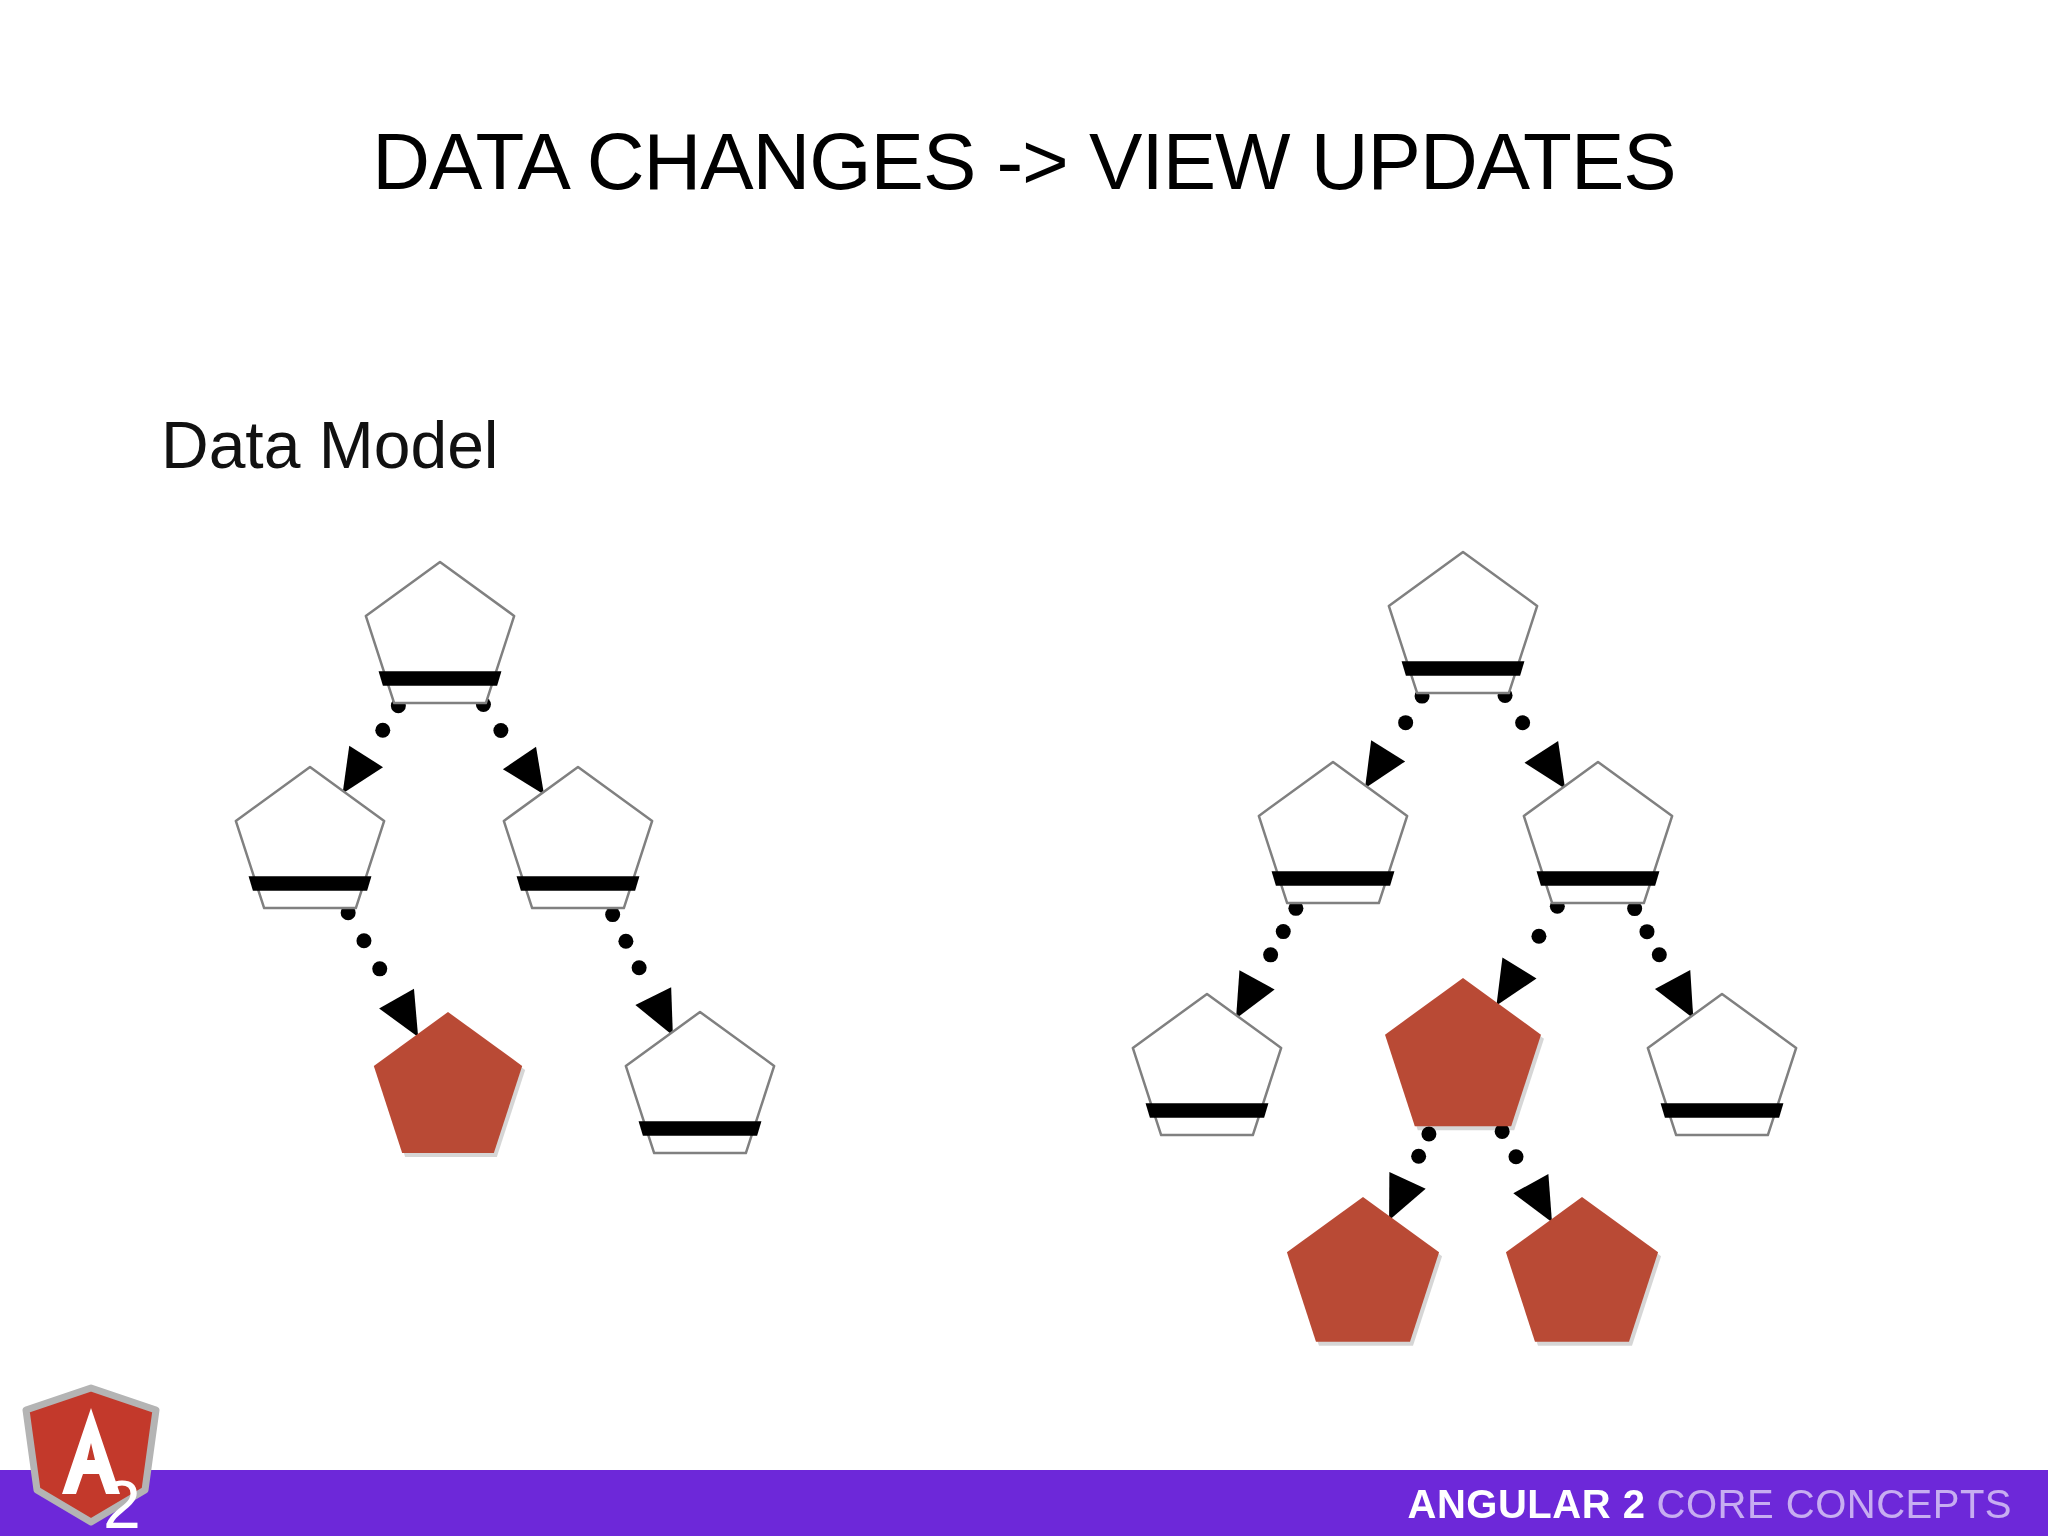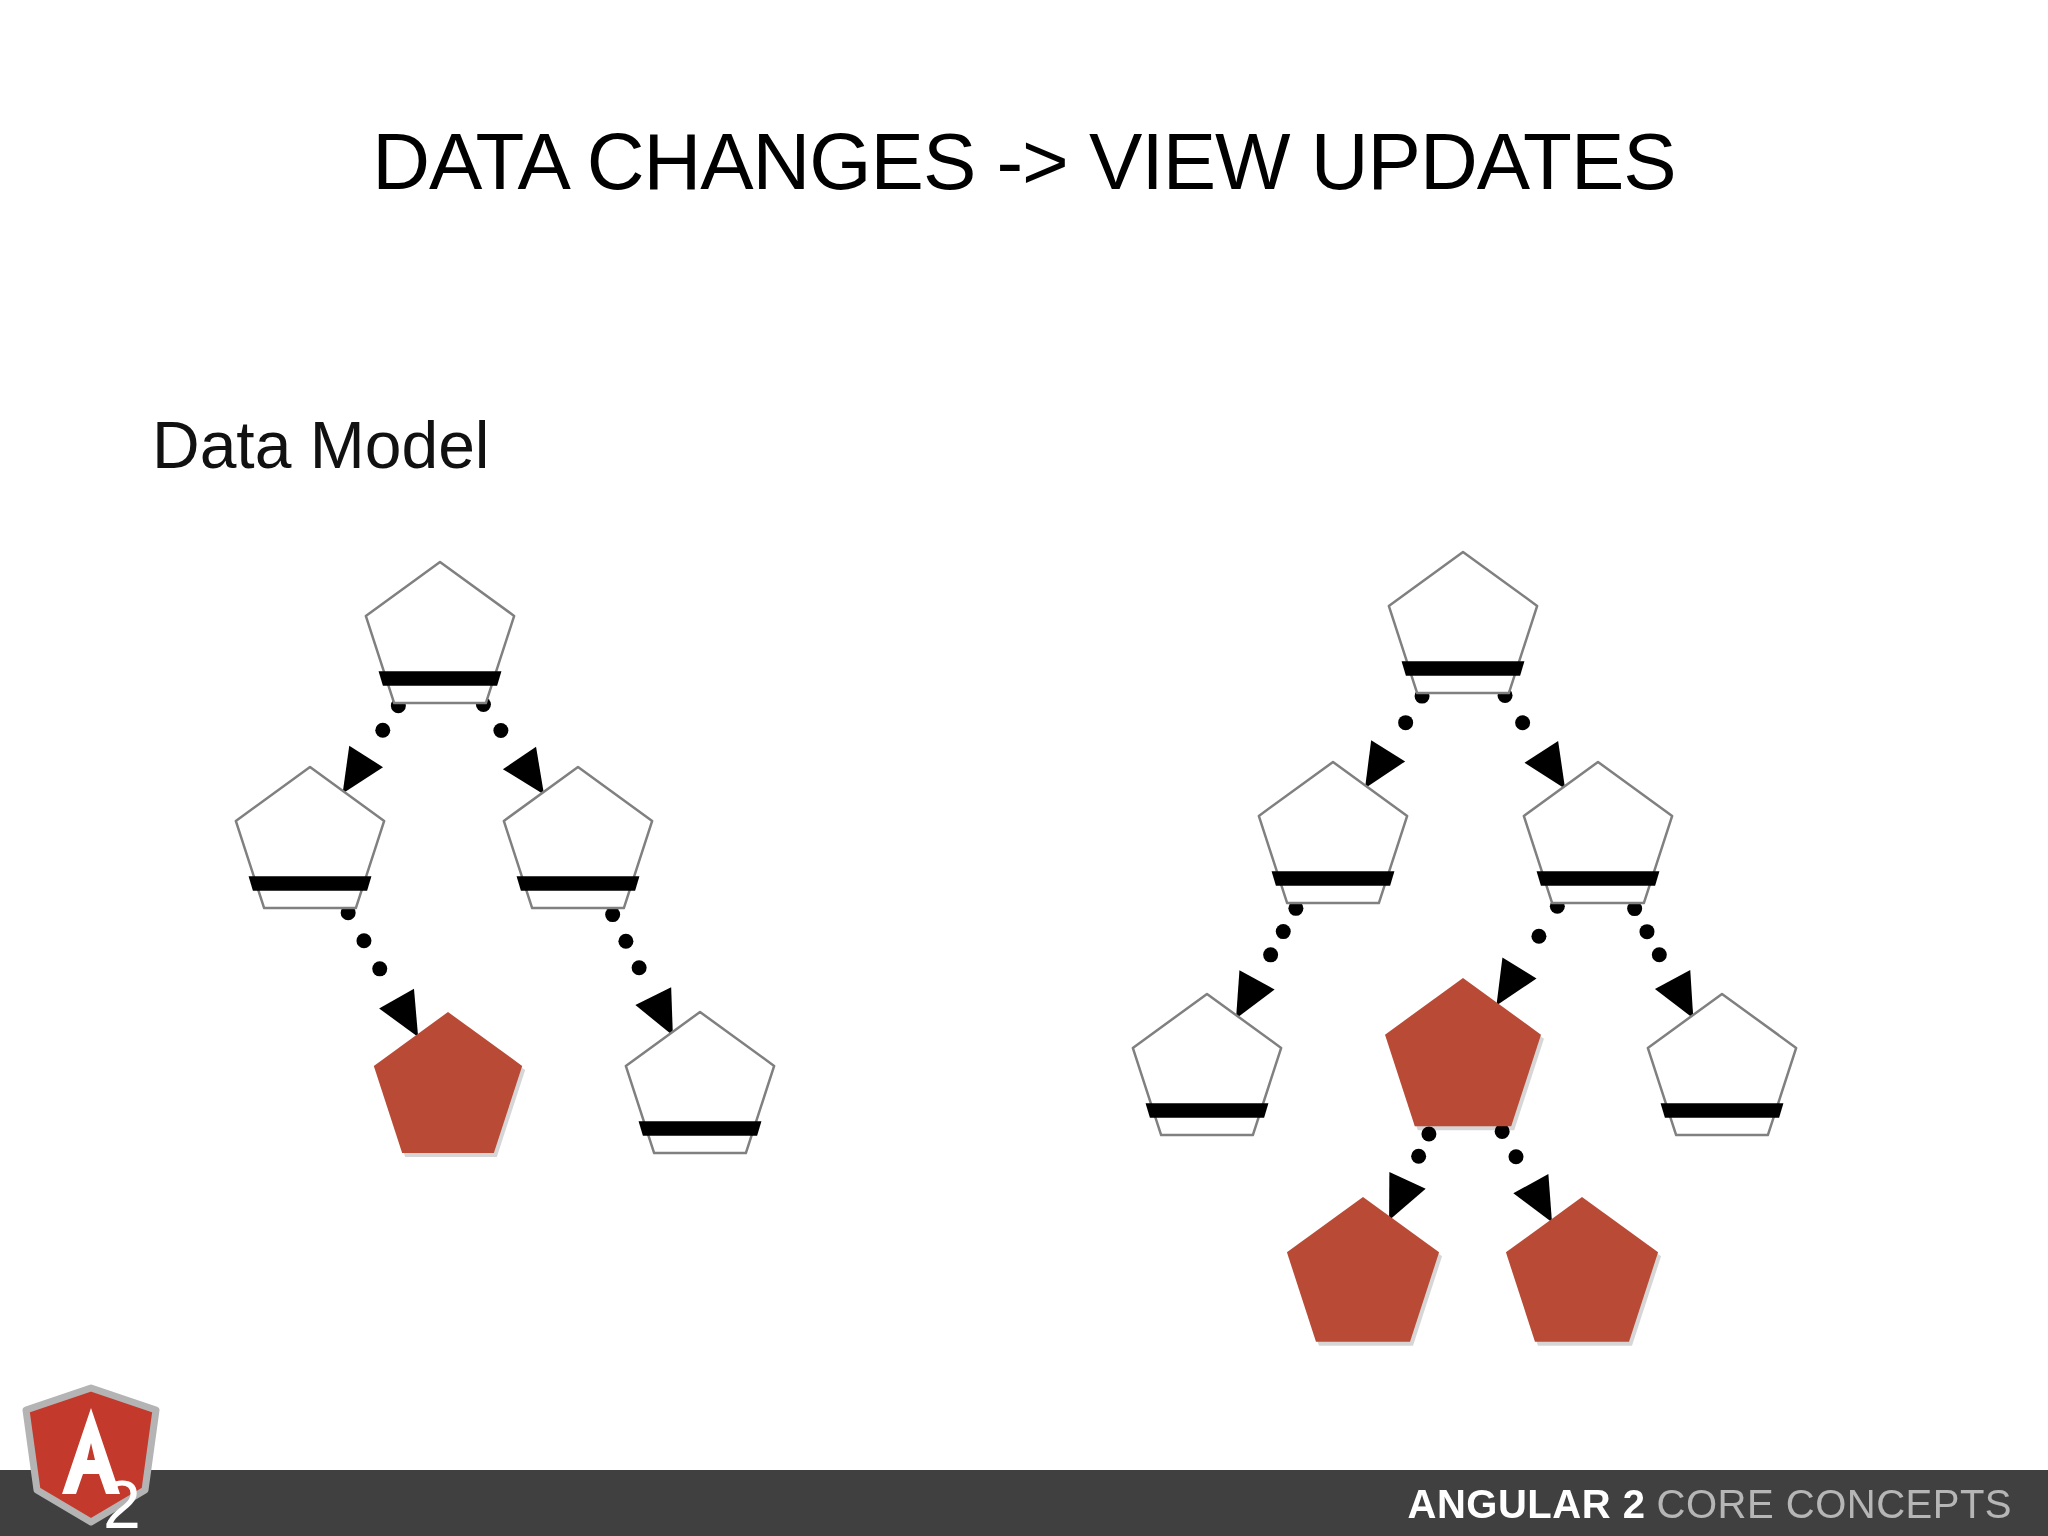--- a/index.html
+++ b/index.html
@@ -40,40 +40,40 @@
   
   .col-caption {
     position: absolute;
     font-family: "Liberation Sans", sans-serif;
     font-weight: normal;
     font-size: 66px;
     color: #111111;
     line-height: 1.0;
     white-space: nowrap;
   }
-  #caption-data-model { left: 152px; top: 412px; }
+  #caption-data-model { left: 161px; top: 412px; }
   #caption-components { left: 900px; top: 412px; }
 
   
   .diagram {
     position: absolute;
     left: 0;
     top: 0;
     width: 2048px;
     height: 1470px;
   }
 
   
   .footer-bar {
     position: absolute;
     left: 0;
     bottom: 0;
     width: 2048px;
     height: 66px;
-    background: #404040;
+    background: #6d28d9;
   }
   .footer-text {
     position: absolute;
     right: 36px;
     bottom: 11px;
     font-family: "Liberation Sans", sans-serif;
     font-size: 40px;
     line-height: 1.05;
     white-space: nowrap;
   }

